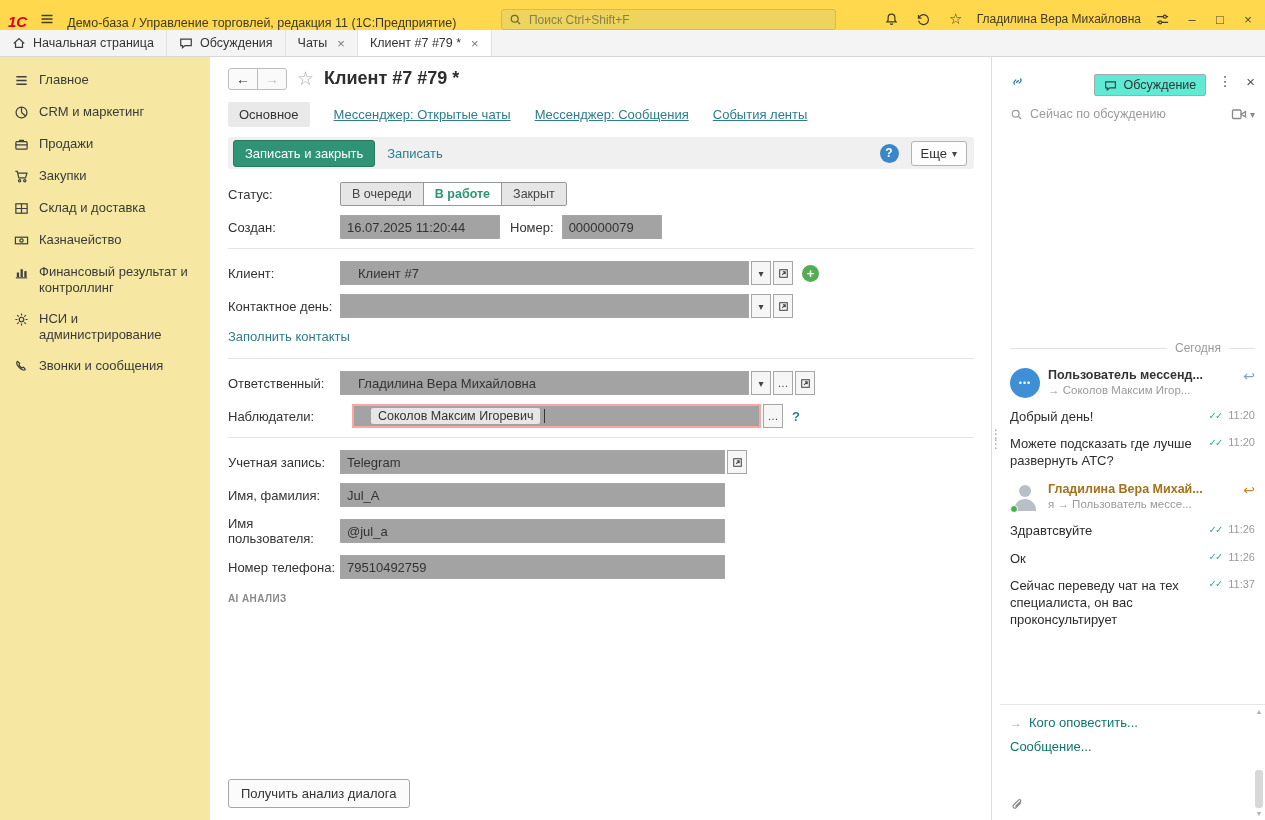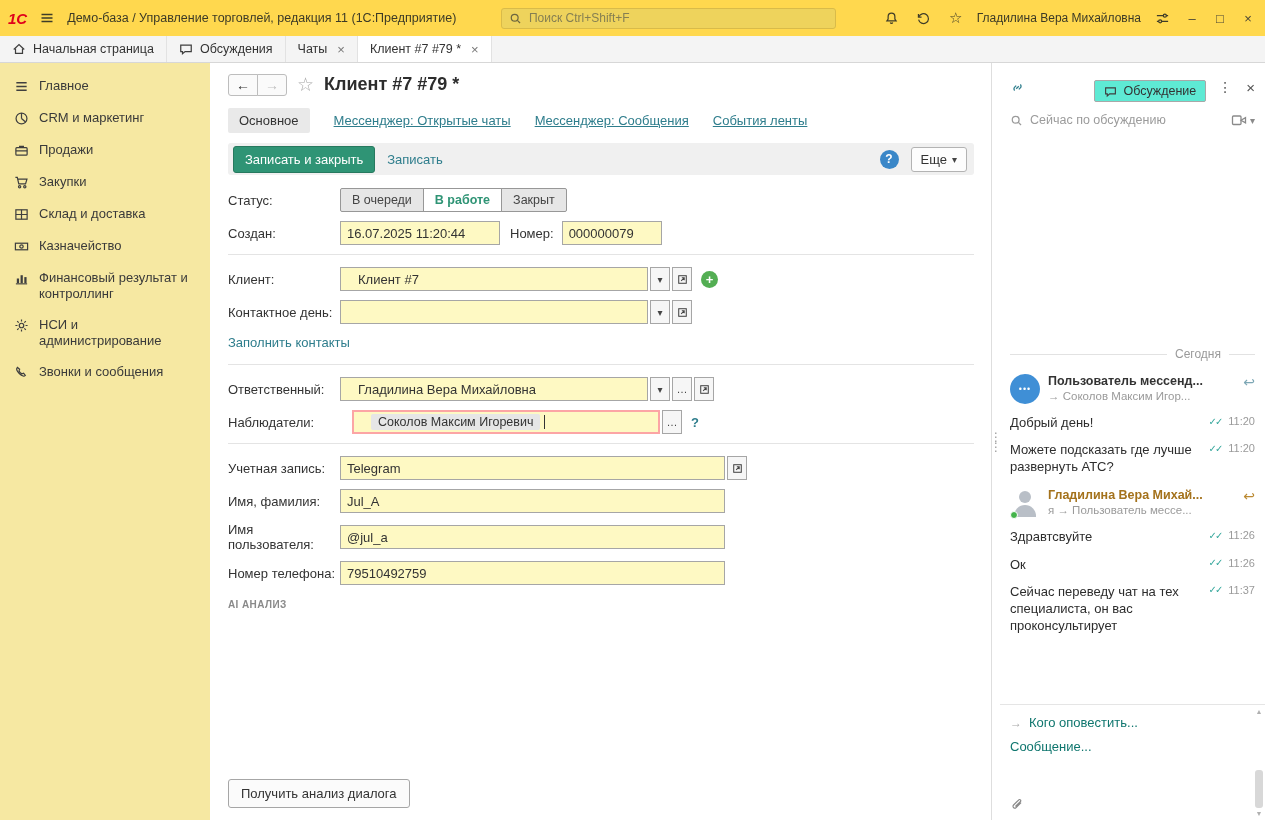--- a/index.html
+++ b/index.html
@@ -1,21 +1,21 @@
 <!DOCTYPE html>
 <html><head>
 <meta charset="utf-8">
 <style>
   *{margin:0;padding:0;box-sizing:border-box;}
   html,body{background:#9a9a9a;}
   body{font-family:"Liberation Sans","DejaVu Sans",sans-serif;}
   .app{width:1265px;height:820px;background:#fff;display:flex;flex-direction:column;overflow:hidden;}
 
   
-  .titlebar{height:36px;background:#ffd84e;display:flex;align-items:center;padding:0 6px 0 8px;gap:9px;flex:none;}
+  .titlebar{height:30px;background:#ffd84e;display:flex;align-items:flex-end;padding:0 6px 0 8px;gap:9px;flex:none;}
   .logo{color:#e0001b;font-weight:bold;font-style:italic;font-size:15px;}
   .icon-btn{display:flex;align-items:center;justify-content:center;width:22px;height:22px;cursor:pointer;flex:none;}
   .tb-title{font-size:12.5px;color:#3c3a26;white-space:nowrap;}
   .tb-search{margin-left:auto;margin-right:auto;width:335px;height:21px;background:#eed35c;border:1px solid #d9bb49;border-radius:3px;display:flex;align-items:center;gap:7px;padding:0 7px;cursor:text;}
   .tb-search .ph{font-size:12px;color:#857f52;}
   .tb-right{display:flex;align-items:center;gap:10px;padding-right:2px;}
   .tb-user{font-size:12px;color:#3c3a26;white-space:nowrap;cursor:pointer;}
   .win-ctrl{font-size:13px;color:#4a4636;width:18px;text-align:center;cursor:pointer;}
 
   
@@ -52,22 +52,22 @@
 
   .form{width:746px;}
   .frow{display:flex;align-items:center;margin-bottom:9px;}
   .flabel{width:112px;flex:none;font-size:13px;color:#333;}
   .flabel-mid{font-size:13px;color:#333;margin:0 8px 0 10px;}
   .seg{display:flex;}
   .seg-btn{padding:4px 11px;font-size:12.5px;color:#444;background:#e6e6e6;border:1px solid #979797;margin-left:-1px;cursor:pointer;font-family:inherit;}
   .seg-btn.first{margin-left:0;border-radius:2px 0 0 2px;}
   .seg-btn.last{border-radius:0 2px 2px 0;}
   .seg-btn.selected{background:#fff;color:#2f9475;font-weight:bold;}
-  .inp{height:24px;border:1px solid #a6a6a6;background:#fef9c3;display:flex;align-items:center;padding:0 6px;font-size:13px;color:#333;cursor:text;overflow:hidden;white-space:nowrap;}
-  .w160{width:160px;}.w100{width:100px;}.w368{width:308px;padding-left:17px;}.w385{width:385px;}
+  .inp{height:24px;border:1px solid #a6a6a6;background:#a3a3a3;display:flex;align-items:center;padding:0 6px;font-size:13px;color:#333;cursor:text;overflow:hidden;white-space:nowrap;}
+  .w160{width:160px;}.w100{width:100px;}.w368{width:409px;padding-left:17px;}.w385{width:385px;}
   .inp-btn{height:24px;width:20px;border:1px solid #a6a6a6;background:#f6f6f6;display:flex;align-items:center;justify-content:center;font-size:11px;color:#444;margin-left:2px;cursor:pointer;flex:none;}
   .plus-circle{width:17px;height:17px;border-radius:50%;background:#53ae53;color:#fff;display:flex;align-items:center;justify-content:center;font-size:13px;font-weight:bold;margin-left:9px;cursor:pointer;}
   .fhr{border:none;border-top:1px solid #e4e4e4;margin:3px 0 12px;}
   .fill-link{display:inline-block;margin:1px 0 11px;}
   .inp.focused{border:2px solid #fca5a5;margin-left:12px;}
   .tag{background:#e6e6e6;border-radius:2px;padding:1px 7px;font-size:12.5px;color:#333;margin-right:4px;white-space:nowrap;}
   .caret-cursor{width:1px;height:14px;background:#333;}
   .hint-q{color:#2e7d8c;font-weight:bold;font-size:13px;margin-left:9px;cursor:pointer;}
   .ai-head{font-size:10px;font-weight:bold;color:#8a8a8a;letter-spacing:.4px;margin-top:14px;}
   .main-fill{flex:1;}

